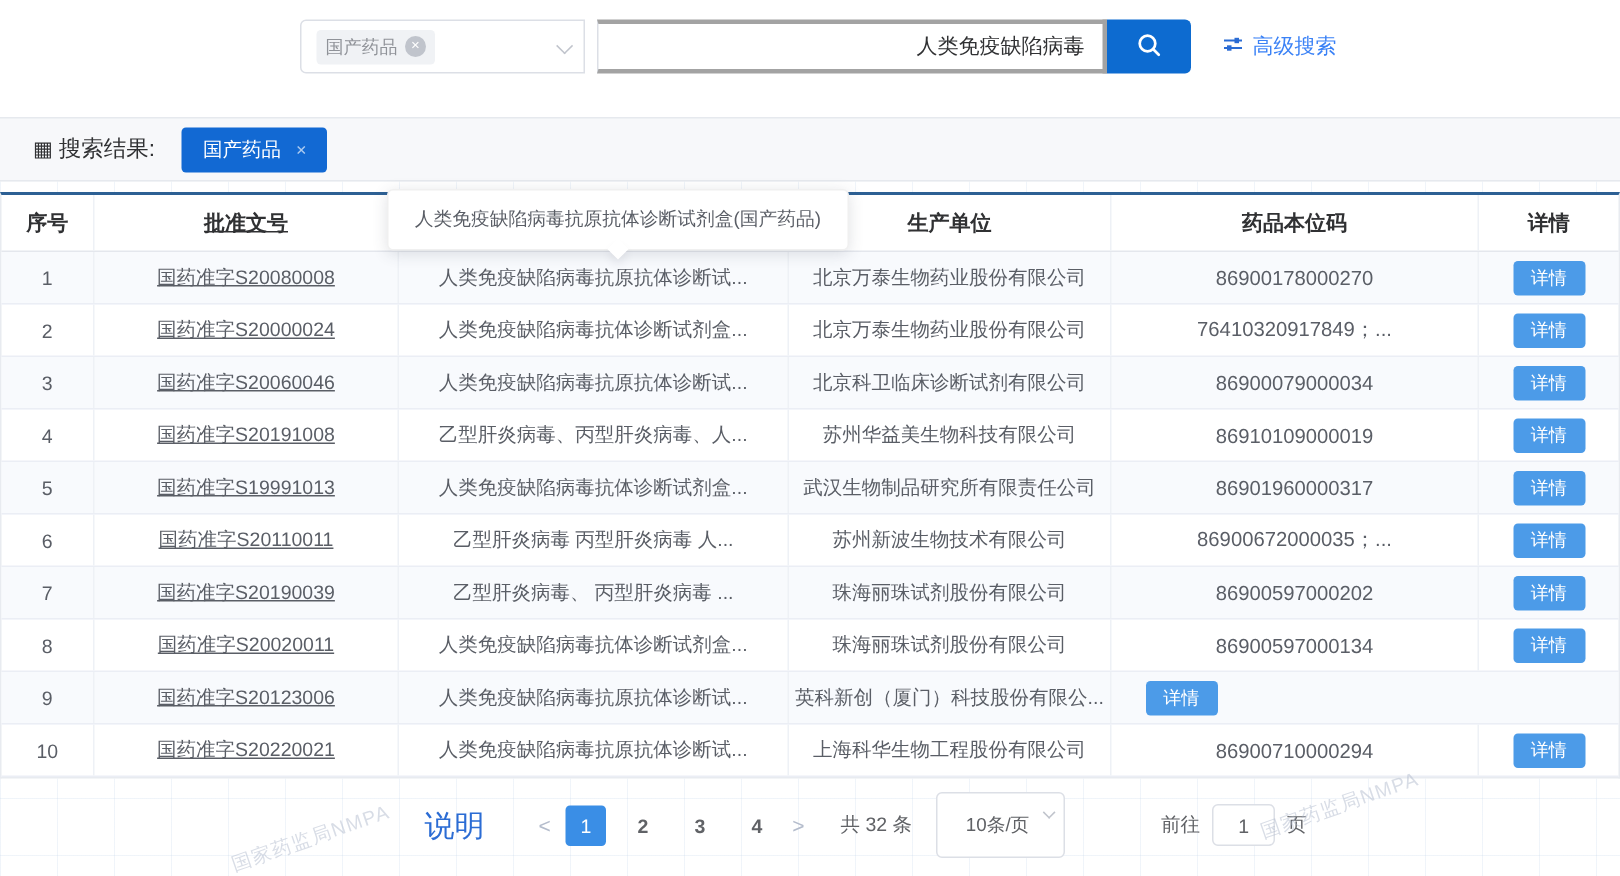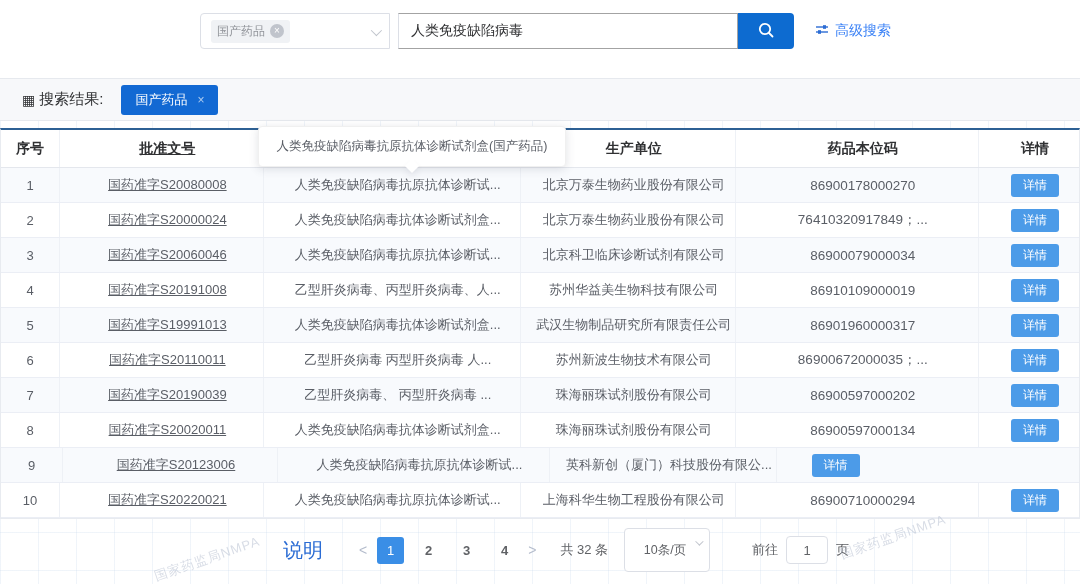--- a/index.html
+++ b/index.html
@@ -31,23 +31,23 @@
   .tag-close-circle {
     width:14px; height:14px; border-radius:50%; background:#c0c4cc; color:#fff;
     font-size:10px; line-height:14px; text-align:center; cursor:pointer;
   }
   .chev {
     position:absolute; right:10px; top:14px;
     width:8px; height:8px; border-right:1.5px solid #c0c4cc; border-bottom:1.5px solid #c0c4cc;
     transform: rotate(45deg) translateY(-2px);
   }
   .search-input {
-    width:340px; height:36px; border:1px solid #a3a3a3; border-left:1px solid #dcdfe6;
+    width:340px; height:36px; border:3px solid #a3a3a3; border-left:1px solid #dcdfe6;
     margin-left:8px; border-radius:0; padding:0 12px; font-size:14px; color:#303133;
-    font-family:"Liberation Sans","DejaVu Sans",sans-serif; outline:none;
+    font-family:"Liberation Sans","DejaVu Sans",sans-serif; outline:none;text-align:right;
   }
   .search-btn {
     width:56px; height:36px; background:#0d6bd0; border:none; border-radius:0 4px 4px 0;
     display:flex; align-items:center; justify-content:center; cursor:pointer;
   }
   .adv-link {
     position:absolute; top:22px; left:815px; display:flex; align-items:center; gap:6px;
     color:#3b82f6; font-size:14px; cursor:pointer;
   }
 
@@ -65,21 +65,21 @@
     font-size:13px; cursor:default;
   }
   .filter-tag .tag-x { color:rgba(255,255,255,.65); font-size:12px; cursor:pointer; }
 
   
   .result-table {
     position:absolute; top:128px; left:0; width:1080px;
     background:#fff; border-top:2px solid #2d6094;
     border-left:1px solid #e8ebf0; border-right:1px solid #e8ebf0; border-bottom:1px solid #e8ebf0;
   }
-  .t-row { display:flex; width:100%; height:35px; border-bottom:1px solid #ebeef5; align-items:center;gap:12px; }
+  .t-row { display:flex; width:100%; height:35px; border-bottom:1px solid #ebeef5; align-items:center; }
   .t-head { height:38px; font-weight:bold; color:#303133; font-size:14px; border-bottom:1px solid #e4e7ed; }
   .t-body .t-row:nth-child(odd) { background:#f8fafd; }
   .t-cell {
     height:100%; display:flex; align-items:center; justify-content:center;
     font-size:13px; color:#5a5e66; border-right:1px solid #eef1f6;
     overflow:hidden; white-space:nowrap; padding:0 6px;
   }
   .t-head .t-cell { font-size:14px; color:#303133; }
   .t-cell:last-child { border-right:none; }
   .c-seq { width:62px; }
@@ -122,21 +122,21 @@
     font-family:"Liberation Sans","DejaVu Sans",sans-serif;
   }
   .page-btn.active { background:#3a8ee6; color:#fff; font-weight:normal; }
   .total-text { margin-left:14px; }
   .size-select {
     margin-left:16px; width:86px; height:44px; border:1px solid #dcdfe6; border-radius:4px;
     background:#fff; display:flex; align-items:center; justify-content:center;
     position:relative; color:#606266; font-size:12.5px; cursor:pointer; padding-right:4px;text-align:right;
   }
   .size-select .chev { right:8px; top:11px; width:6px; height:6px; }
-  .goto-wrap { margin-left:42px; display:flex; align-items:center; gap:8px; }
+  .goto-wrap { margin-left:64px; display:flex; align-items:center; gap:8px; }
   .goto-input {
     width:42px; height:28px; border:1px solid #dcdfe6; border-radius:4px;
     text-align:center; font-size:13px; color:#606266; outline:none; background:#fff;
     font-family:"Liberation Sans","DejaVu Sans",sans-serif;
   }
 
   
   .watermark {
     position:absolute; font-size:13px; color:#aab4c8; opacity:.45;
     transform:rotate(-19deg); letter-spacing:1px; pointer-events:none; white-space:nowrap;

